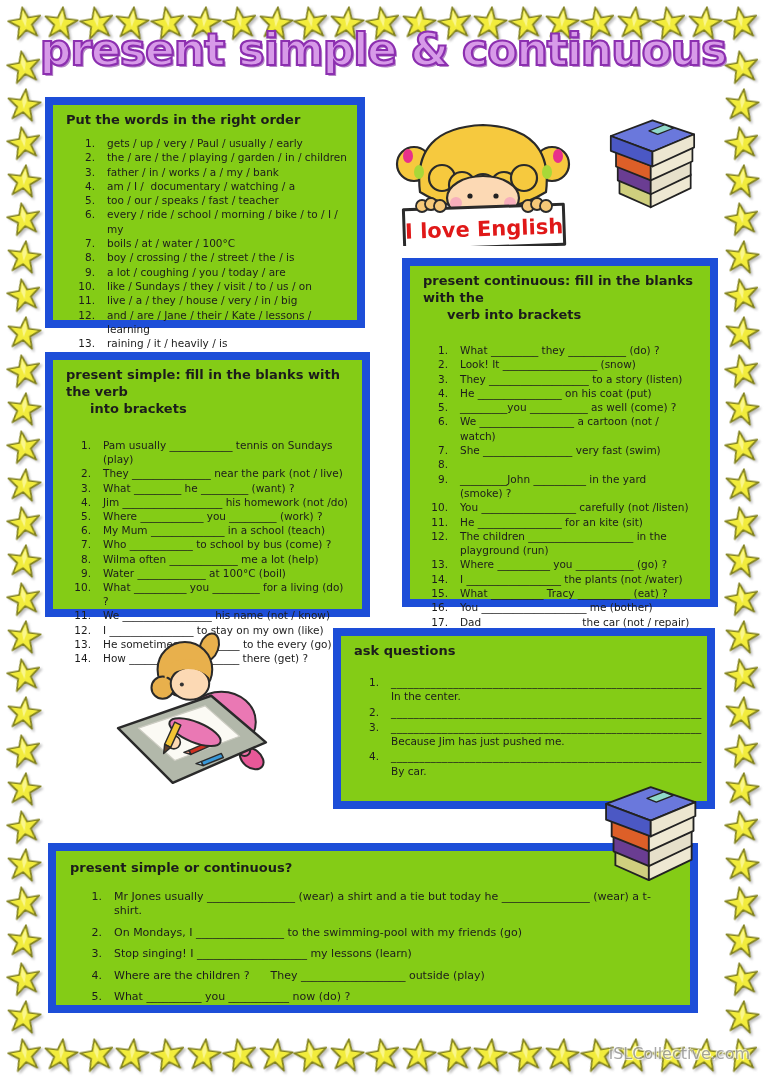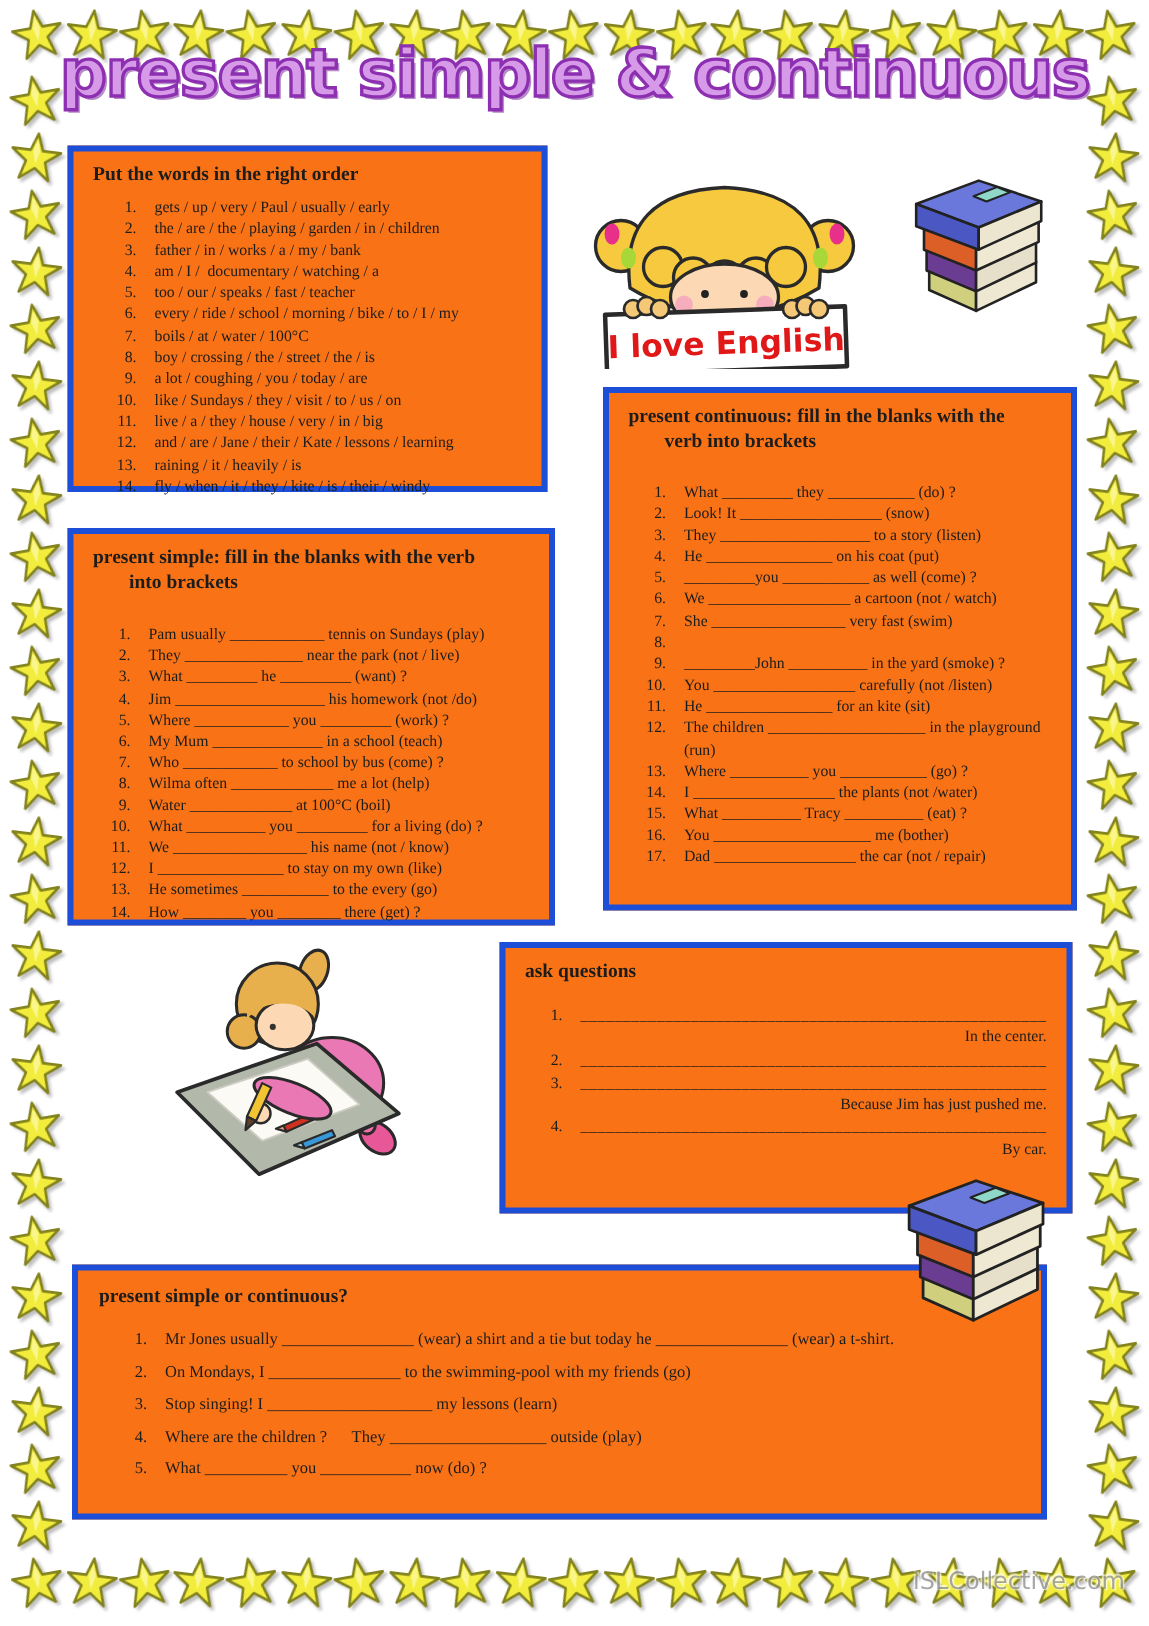--- a/index.html
+++ b/index.html
@@ -21,22 +21,22 @@
   svg.star.r1 { transform:rotate(-10deg); }
   svg.star.r2 { transform:rotate(7deg); }
   
   .title {
     position:absolute; left:32px; top:24px; width:702px; margin:0;
     text-align:center; font-size:44px; font-weight:bold; letter-spacing:-1px;
     color:#d79ae8; -webkit-text-stroke:2.2px #8c2fb0;
     text-shadow:2px 2px 0 #b78cc8;
   }
   
-  .box { position:absolute; background:#f97316; border:4px solid #1d4ed8;
-         box-sizing:border-box;font-family:Liberation Serif, serif; }
+  .box { position:absolute; background:#84cc16; border:8px solid #1d4ed8;
+         box-sizing:border-box; }
   .box h2 { margin:6px 10px 0 13px; font-size:13px; line-height:17px; font-weight:bold; }
   .box h2 .hl1, .box h2 .hl2 { display:block; }
   .box h2 .hl2 { margin-left:24px; }
   ol.items { list-style:none; margin:0; padding:0; }
   ol.items li { display:flex; align-items:flex-start; }
   ol.items .num { flex:none; text-align:right; }
   ol.items .txt { flex:1; white-space:pre-wrap; }
 
   #box-word-order { left:45px; top:97px; width:320px; height:231px; }
   #box-word-order ol { margin:8px 6px 0 14px; font-size:10.5px; line-height:14.3px; }
@@ -46,21 +46,21 @@
   #box-present-simple ol { margin:21px 14px 0 14px; font-size:10.5px; line-height:14.2px; }
   #box-present-simple .num { width:24px; margin-right:12px; }
 
   #box-present-continuous { left:402px; top:258px; width:316px; height:349px; }
   #box-present-continuous ol { margin:20px 20px 0 14px; font-size:10.5px; line-height:14.3px; }
   #box-present-continuous .num { width:24px; margin-right:12px; }
 
   #box-ask-questions { left:333px; top:628px; width:382px; height:181px; }
   #box-ask-questions ol { margin:16px 14px 0 16px; font-size:10.5px; line-height:14.3px; }
   #box-ask-questions .num { width:22px; margin-right:12px; }
-  #box-ask-questions .qa { display:flex; flex-direction:column;text-align:right; }
+  #box-ask-questions .qa { display:flex; flex-direction:column; }
   #box-ask-questions li { margin-bottom:1px; }
   #box-ask-questions .blank { letter-spacing:.4px; }
 
   #box-simple-or-continuous { left:48px; top:843px; width:650px; height:170px; }
   #box-simple-or-continuous h2 { margin:8px 10px 0 14px; }
   #box-simple-or-continuous ol { margin:14px 14px 0 20px; font-size:11px; line-height:14px; }
   #box-simple-or-continuous li { margin-bottom:7.5px; }
   #box-simple-or-continuous .num { width:26px; margin-right:12px; }
 
   

